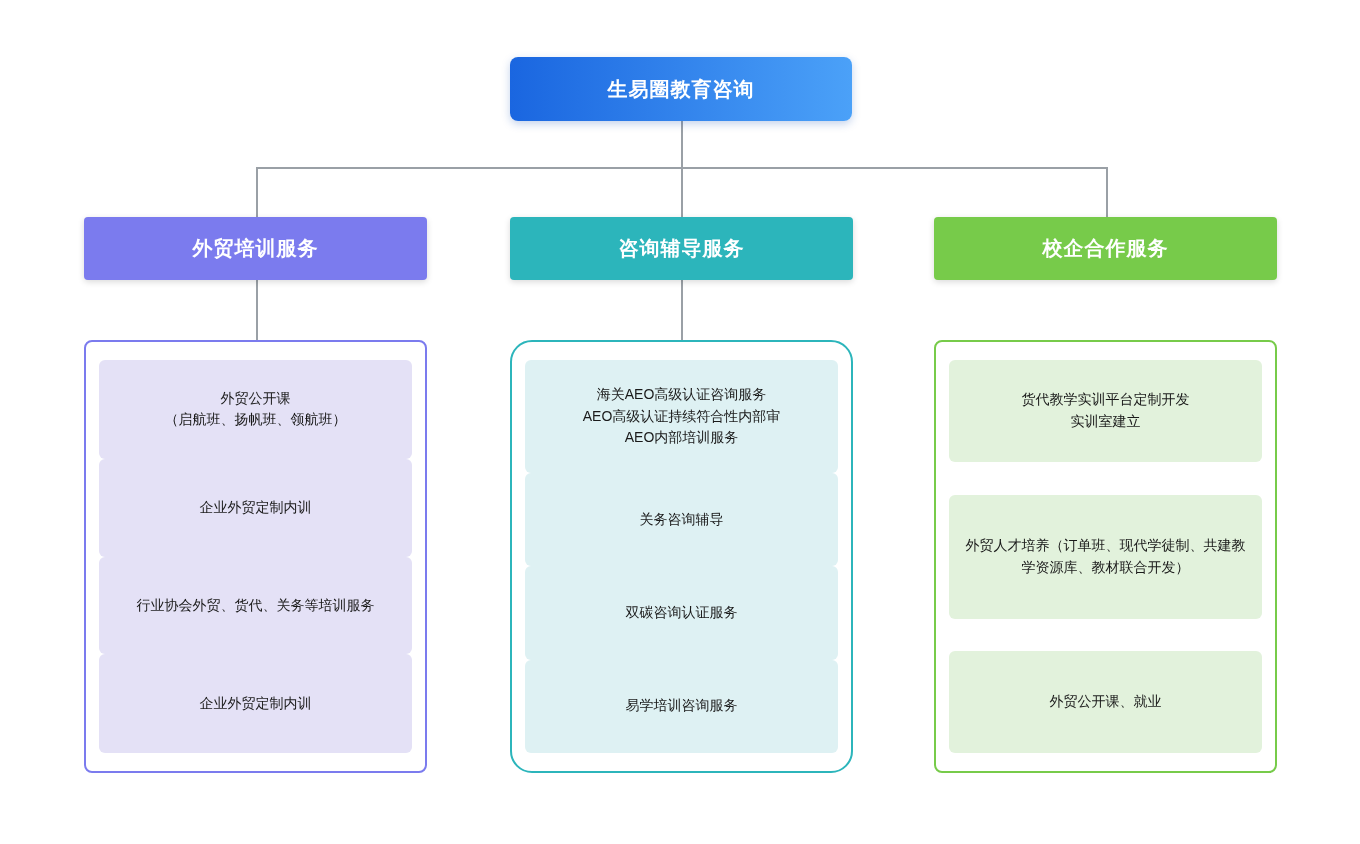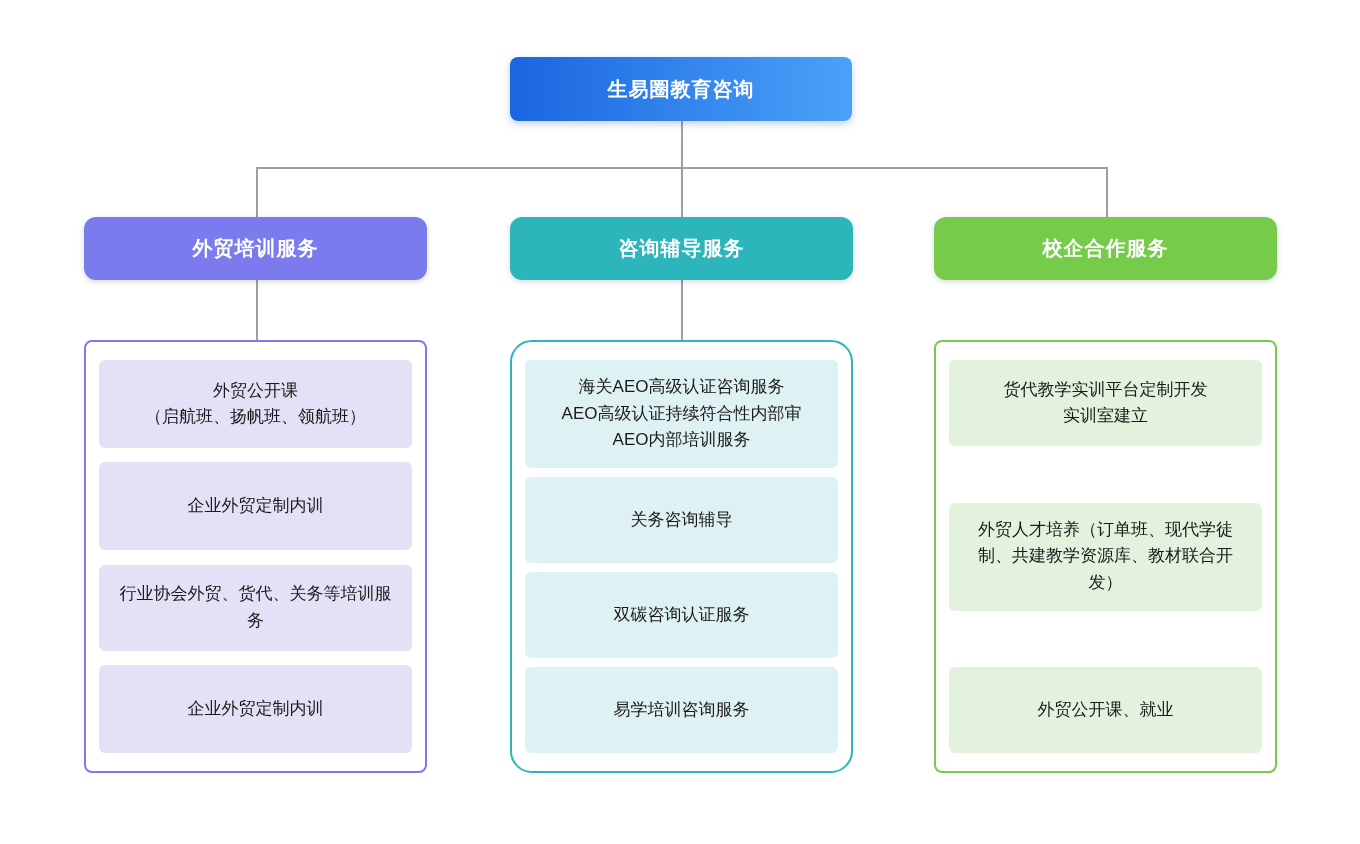--- a/index.html
+++ b/index.html
@@ -47,21 +47,21 @@
     font-weight: bold;
     font-size: 20px;
     letter-spacing: 1px;
   }
 
   
   .branch-header {
     position: absolute;
     top: 217px;
     width: 343px; height: 63px;
-    border-radius: 12px;
+    border-radius: 4px;
     display: flex; align-items: center; justify-content: center;
     box-shadow: 0 2px 6px rgba(0, 0, 0, .15);
   }
   #header-1 { left: 84px;  background: var(--branch-1, #7b7bee); }
   #header-2 { left: 510px; background: var(--branch-2, #2cb5bb); }
   #header-3 { left: 934px; background: var(--branch-3, #77cb4a); }
 
   
   .panel {
     position: absolute;
@@ -77,24 +77,24 @@
     justify-content: space-between;
   }
   #panel-1 { left: 84px;  border-color: var(--branch-1, #7b7bee); }
   #panel-2 { left: 510px; border-color: var(--branch-2, #2cb5bb); border-radius: 22px; }
   #panel-3 { left: 934px; border-color: var(--branch-3, #77cb4a); }
 
   .panel-item {
     border-radius: 6px;
     display: flex; align-items: center; justify-content: center;
     text-align: center;
-    font-size: 17px;
+    font-size: 14px;
     line-height: 1.55;
     color: #1a1a1a;
-    padding: 4px 14px;
+    padding: 12px 14px;
     white-space: pre-line;
   }
   #panel-1 .panel-item { background: var(--branch-1-light, #e4e1f6); }
   #panel-2 .panel-item { background: var(--branch-2-light, #def1f3); }
   #panel-3 .panel-item { background: var(--branch-3-light, #e2f2dc); }
 
   .ih-s { height: 78px; }
   .ih-m { height: 80px; }
   .ih-l { height: 100px; }
 </style>

